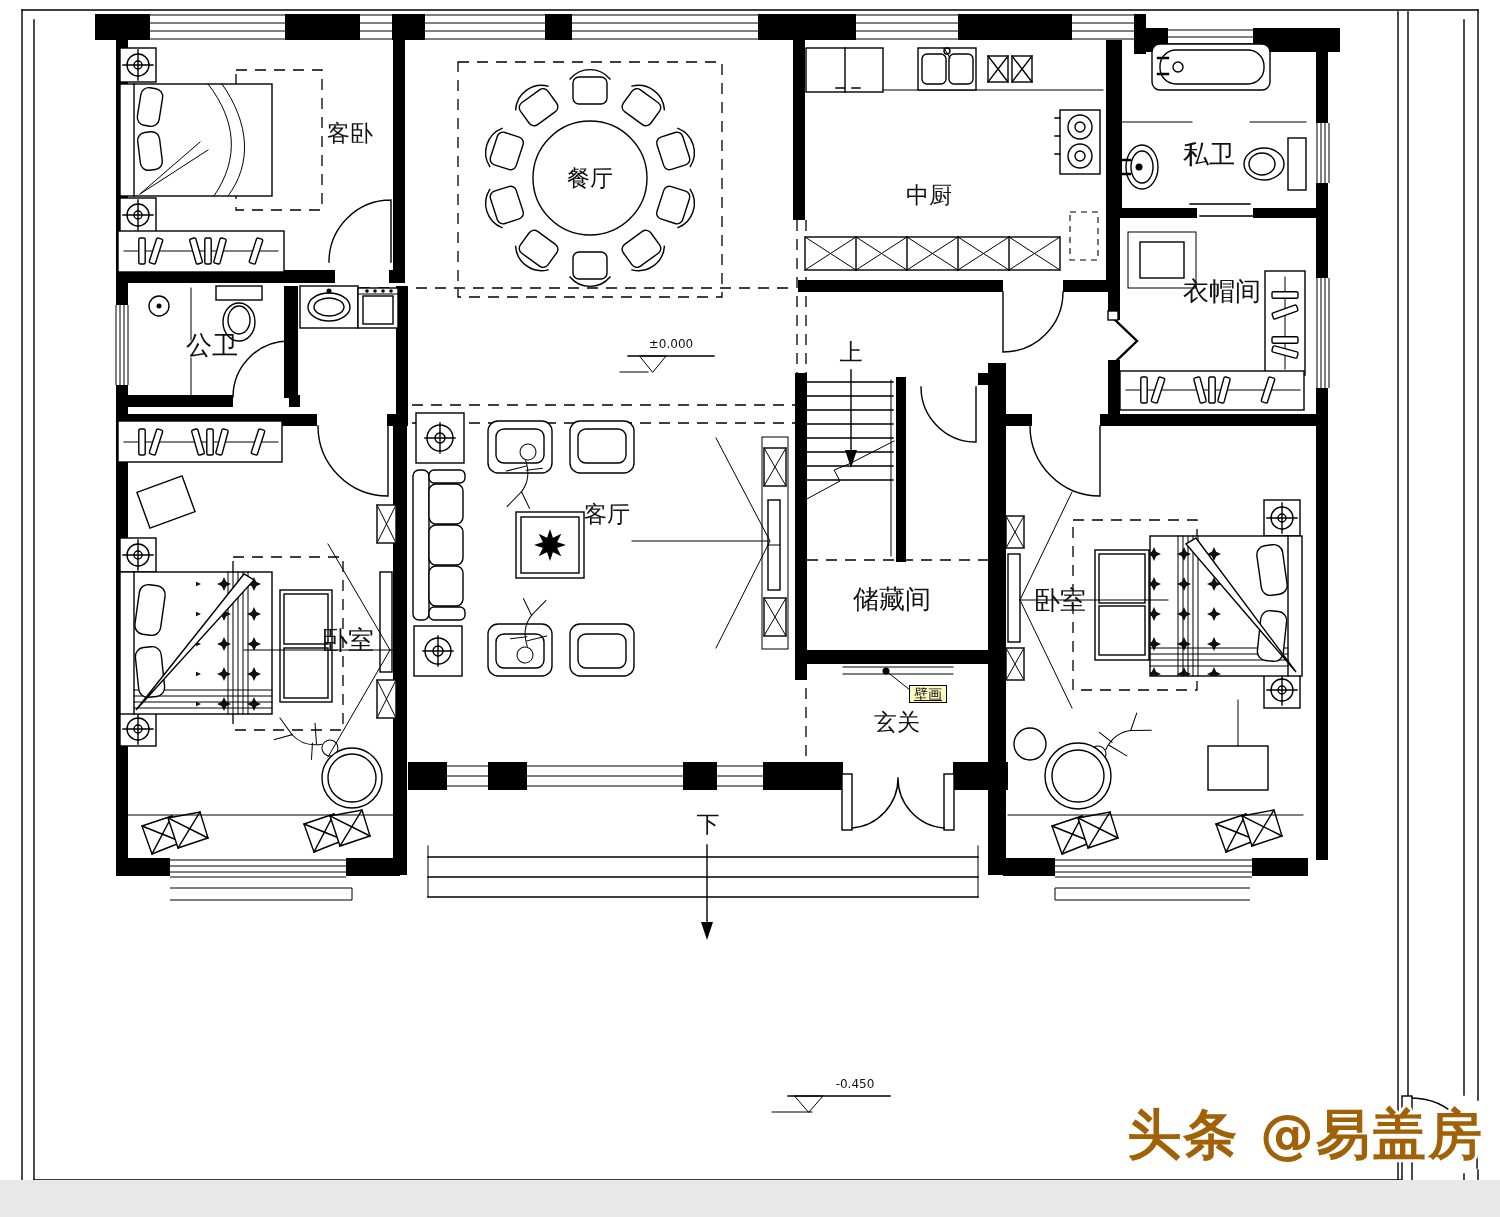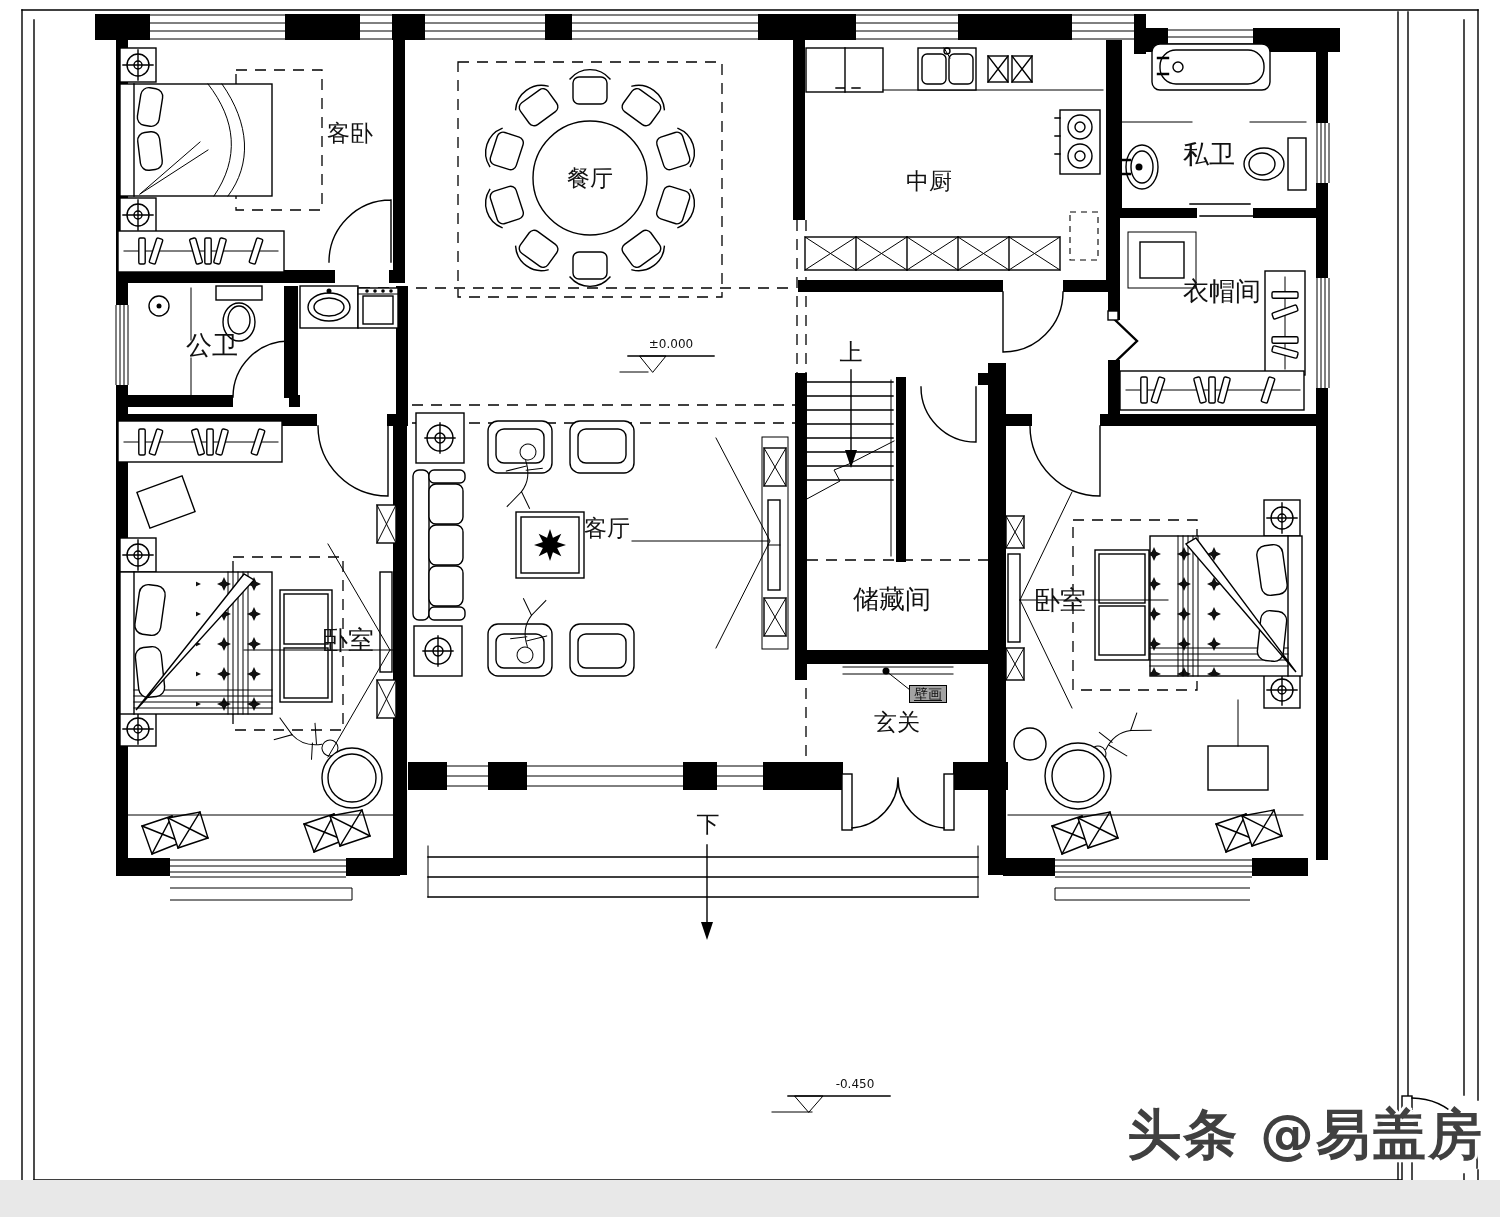--- a/index.html
+++ b/index.html
@@ -11,22 +11,22 @@
   .ln2{stroke:#000;stroke-width:2.4;fill:none;}
   .wall{fill:#000;stroke:none;}
   .dash{stroke:#000;stroke-width:1.3;fill:none;stroke-dasharray:11 8;}
   .dashs{stroke:#000;stroke-width:1.1;fill:none;stroke-dasharray:6 5;}
   .wh{fill:#fff;}
   .blk{fill:#000;stroke:none;}
   .lbl{position:absolute;transform:translate(-50%,-50%);font-size:26px;color:#111;
        white-space:nowrap;line-height:1;}
   .big{font-size:23px;}
   .sm{font-size:12px;}
-  .boxed{font-size:14px;border:1px solid #000;padding:1px 4px;background:#a3a3a3;text-decoration:underline;}
-  .wm{position:absolute;right:16px;bottom:8px;font-size:54px;font-weight:bold;color:#404040;
+  .boxed{font-size:14px;border:1px solid #000;padding:1px 4px;background:#fef9c3;text-decoration:underline;}
+  .wm{position:absolute;right:16px;bottom:8px;font-size:54px;font-weight:bold;color:#a16207;
       letter-spacing:2px;
       text-shadow:2px 2px 0 #fff,-2px -2px 0 #fff,2px -2px 0 #fff,-2px 2px 0 #fff,0 3px 0 #fff,0 -3px 0 #fff,3px 0 0 #fff,-3px 0 0 #fff;}
 </style>
 </head>
 <body>
 
 <div id="canvas">
 
 <svg id="plan-svg" viewBox="0 0 1500 1217">
   <defs>
@@ -491,25 +491,25 @@
     <path d="M788,1096 H890"></path>
     <path d="M795,1096 L823,1096 L809,1112 Z M772,1112 H812" class="thin"></path>
     <path d="M632,541 H768 M716,438 L770,541 L716,648" class="thin"></path>
     <path d="M244,650 H396 M390,650 L328,544 M390,650 L328,757" class="thin"></path>
     <path d="M1020,600 H1168 M1020,600 L1072,492 M1020,600 L1072,708" class="thin"></path>
   </g>
 </svg>
 
   <div class="lbl big" style="left:350px;top:133px">客卧</div>
   <div class="lbl big" style="left:590px;top:178px">餐厅</div>
-  <div class="lbl big" style="left:929px;top:181px">中厨</div>
+  <div class="lbl big" style="left:929px;top:195px">中厨</div>
   <div class="lbl" style="left:1209px;top:154px">私卫</div>
   <div class="lbl" style="left:1222px;top:291px">衣帽间</div>
   <div class="lbl" style="left:212px;top:345px">公卫</div>
-  <div class="lbl big" style="left:607px;top:528px">客厅</div>
+  <div class="lbl big" style="left:607px;top:514px">客厅</div>
   <div class="lbl" style="left:892px;top:599px">储藏间</div>
   <div class="lbl" style="left:348px;top:640px">卧室</div>
   <div class="lbl" style="left:1060px;top:600px">卧室</div>
   <div class="lbl big" style="left:897px;top:722px">玄关</div>
   <div class="lbl boxed" style="left:928px;top:694px">壁画</div>
   <div class="lbl big" style="left:851px;top:352px">上</div>
   <div class="lbl big" style="left:708px;top:824px">下</div>
   <div class="lbl sm" style="left:671px;top:344px">±0.000</div>
   <div class="lbl sm" style="left:855px;top:1084px">-0.450</div>
   <div class="wm">头条 @易盖房</div>

